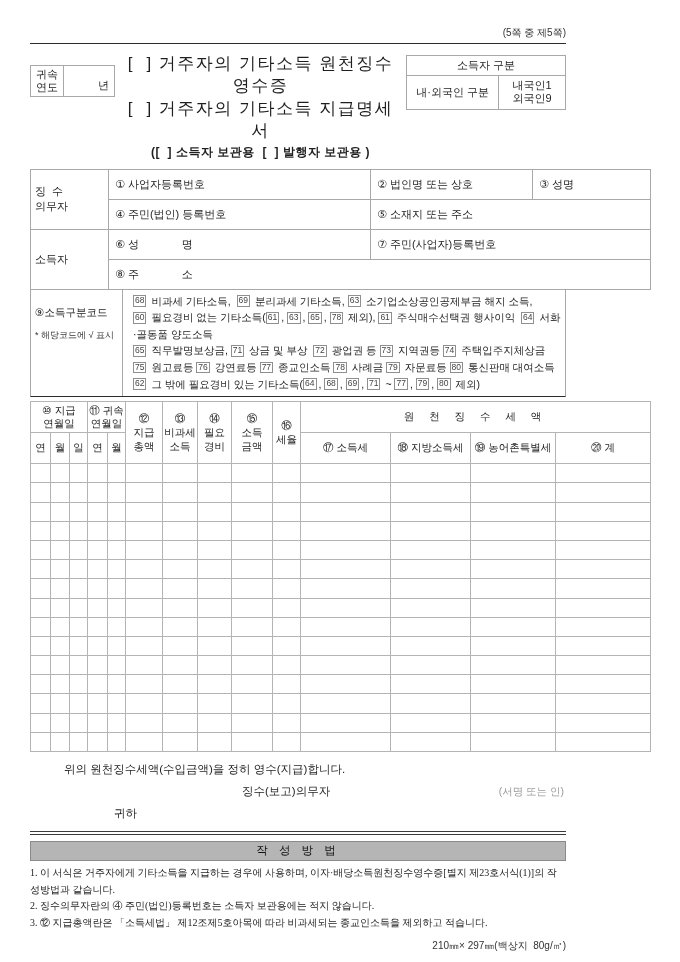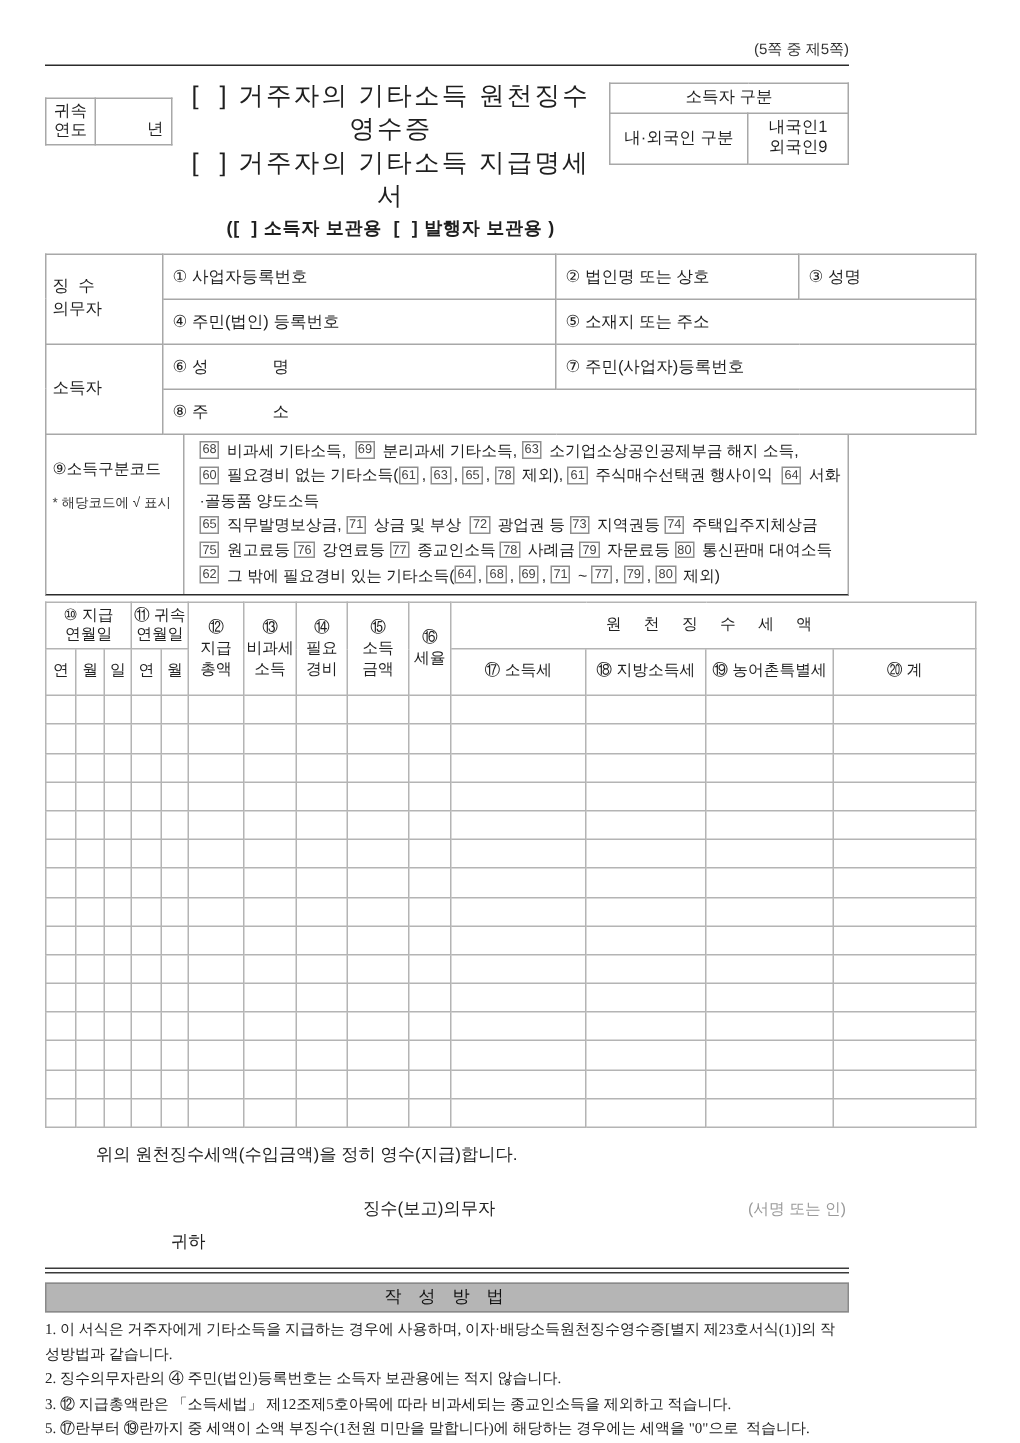--- a/index.html
+++ b/index.html
@@ -49,21 +49,21 @@
     border-top:1.5px solid #2b2b2b;border-bottom:1.5px solid #2b2b2b;font-size:10.5px;}
   .main-table th,.main-table td{border:1px solid #b4b4b4;font-weight:normal;text-align:center;padding:0;}
   .main-table thead th{height:30px;line-height:1.3;font-size:10.5px;}
   .main-table thead .grp-wh{letter-spacing:6px;}
   .main-table tbody td{height:18.2px;}
 
   
   .signature{font-size:11.5px;padding:2px 0 0;}
   .sig-statement{padding-left:34px;margin-top:8px;}
   .sig-date{text-align:right;padding-right:28px;margin-top:10px;}
-  .sig-row{display:flex;justify-content:space-between;align-items:center;margin-top:21px;}
+  .sig-row{display:flex;justify-content:space-between;align-items:center;margin-top:7px;}
   .sig-agent{margin-left:212px;}
   .sig-seal{color:#9a9a9a;font-size:10.5px;padding-right:2px;}
   .sig-recipient{padding-left:84px;margin:7px 0 10px;}
   .double-rule{border-top:1px solid #3a3a3a;border-bottom:1px solid #3a3a3a;height:2px;margin:2px 0 6px;}
 
   
   .inst-bar{background:#b5b5b5;border:1px solid #8a8a8a;text-align:center;font-size:11.5px;
     letter-spacing:4px;padding:1px 0 2px;color:#111;}
   .inst-list{font-size:10px;line-height:1.65;margin-top:4px;color:#222;}
   .inst-item{white-space:pre-wrap;font-family:Liberation Serif, serif;}
@@ -455,19 +455,18 @@
   </div>
 
   <div class="double-rule"></div>
 
   <div class="instructions">
     <div class="inst-bar" data-bind="instructions.title">작 성 방 법</div>
     <div class="inst-list">
         <div class="inst-item">1. 이 서식은 거주자에게 기타소득을 지급하는 경우에 사용하며, 이자·배당소득원천징수영수증[별지 제23호서식(1)]의 작성방법과 같습니다.</div>
         <div class="inst-item">2. 징수의무자란의 ④ 주민(법인)등록번호는 소득자 보관용에는 적지 않습니다.</div>
         <div class="inst-item">3. ⑫ 지급총액란은 「소득세법」 제12조제5호아목에 따라 비과세되는 종교인소득을 제외하고 적습니다.</div>
-        <div class="inst-item">5. ⑰란부터 ⑲란까지 중 세액이 소액 부징수(1천원 미만을 말합니다)에 해당하는 경우에는 세액을 "0"으로  적습니다.</div>
       </div>
   </div>
 
   <div class="paper-note" data-bind="page.paper_note">210㎜× 297㎜(백상지  80g/㎡)</div>
 
 </div>
 
 </body></html>

